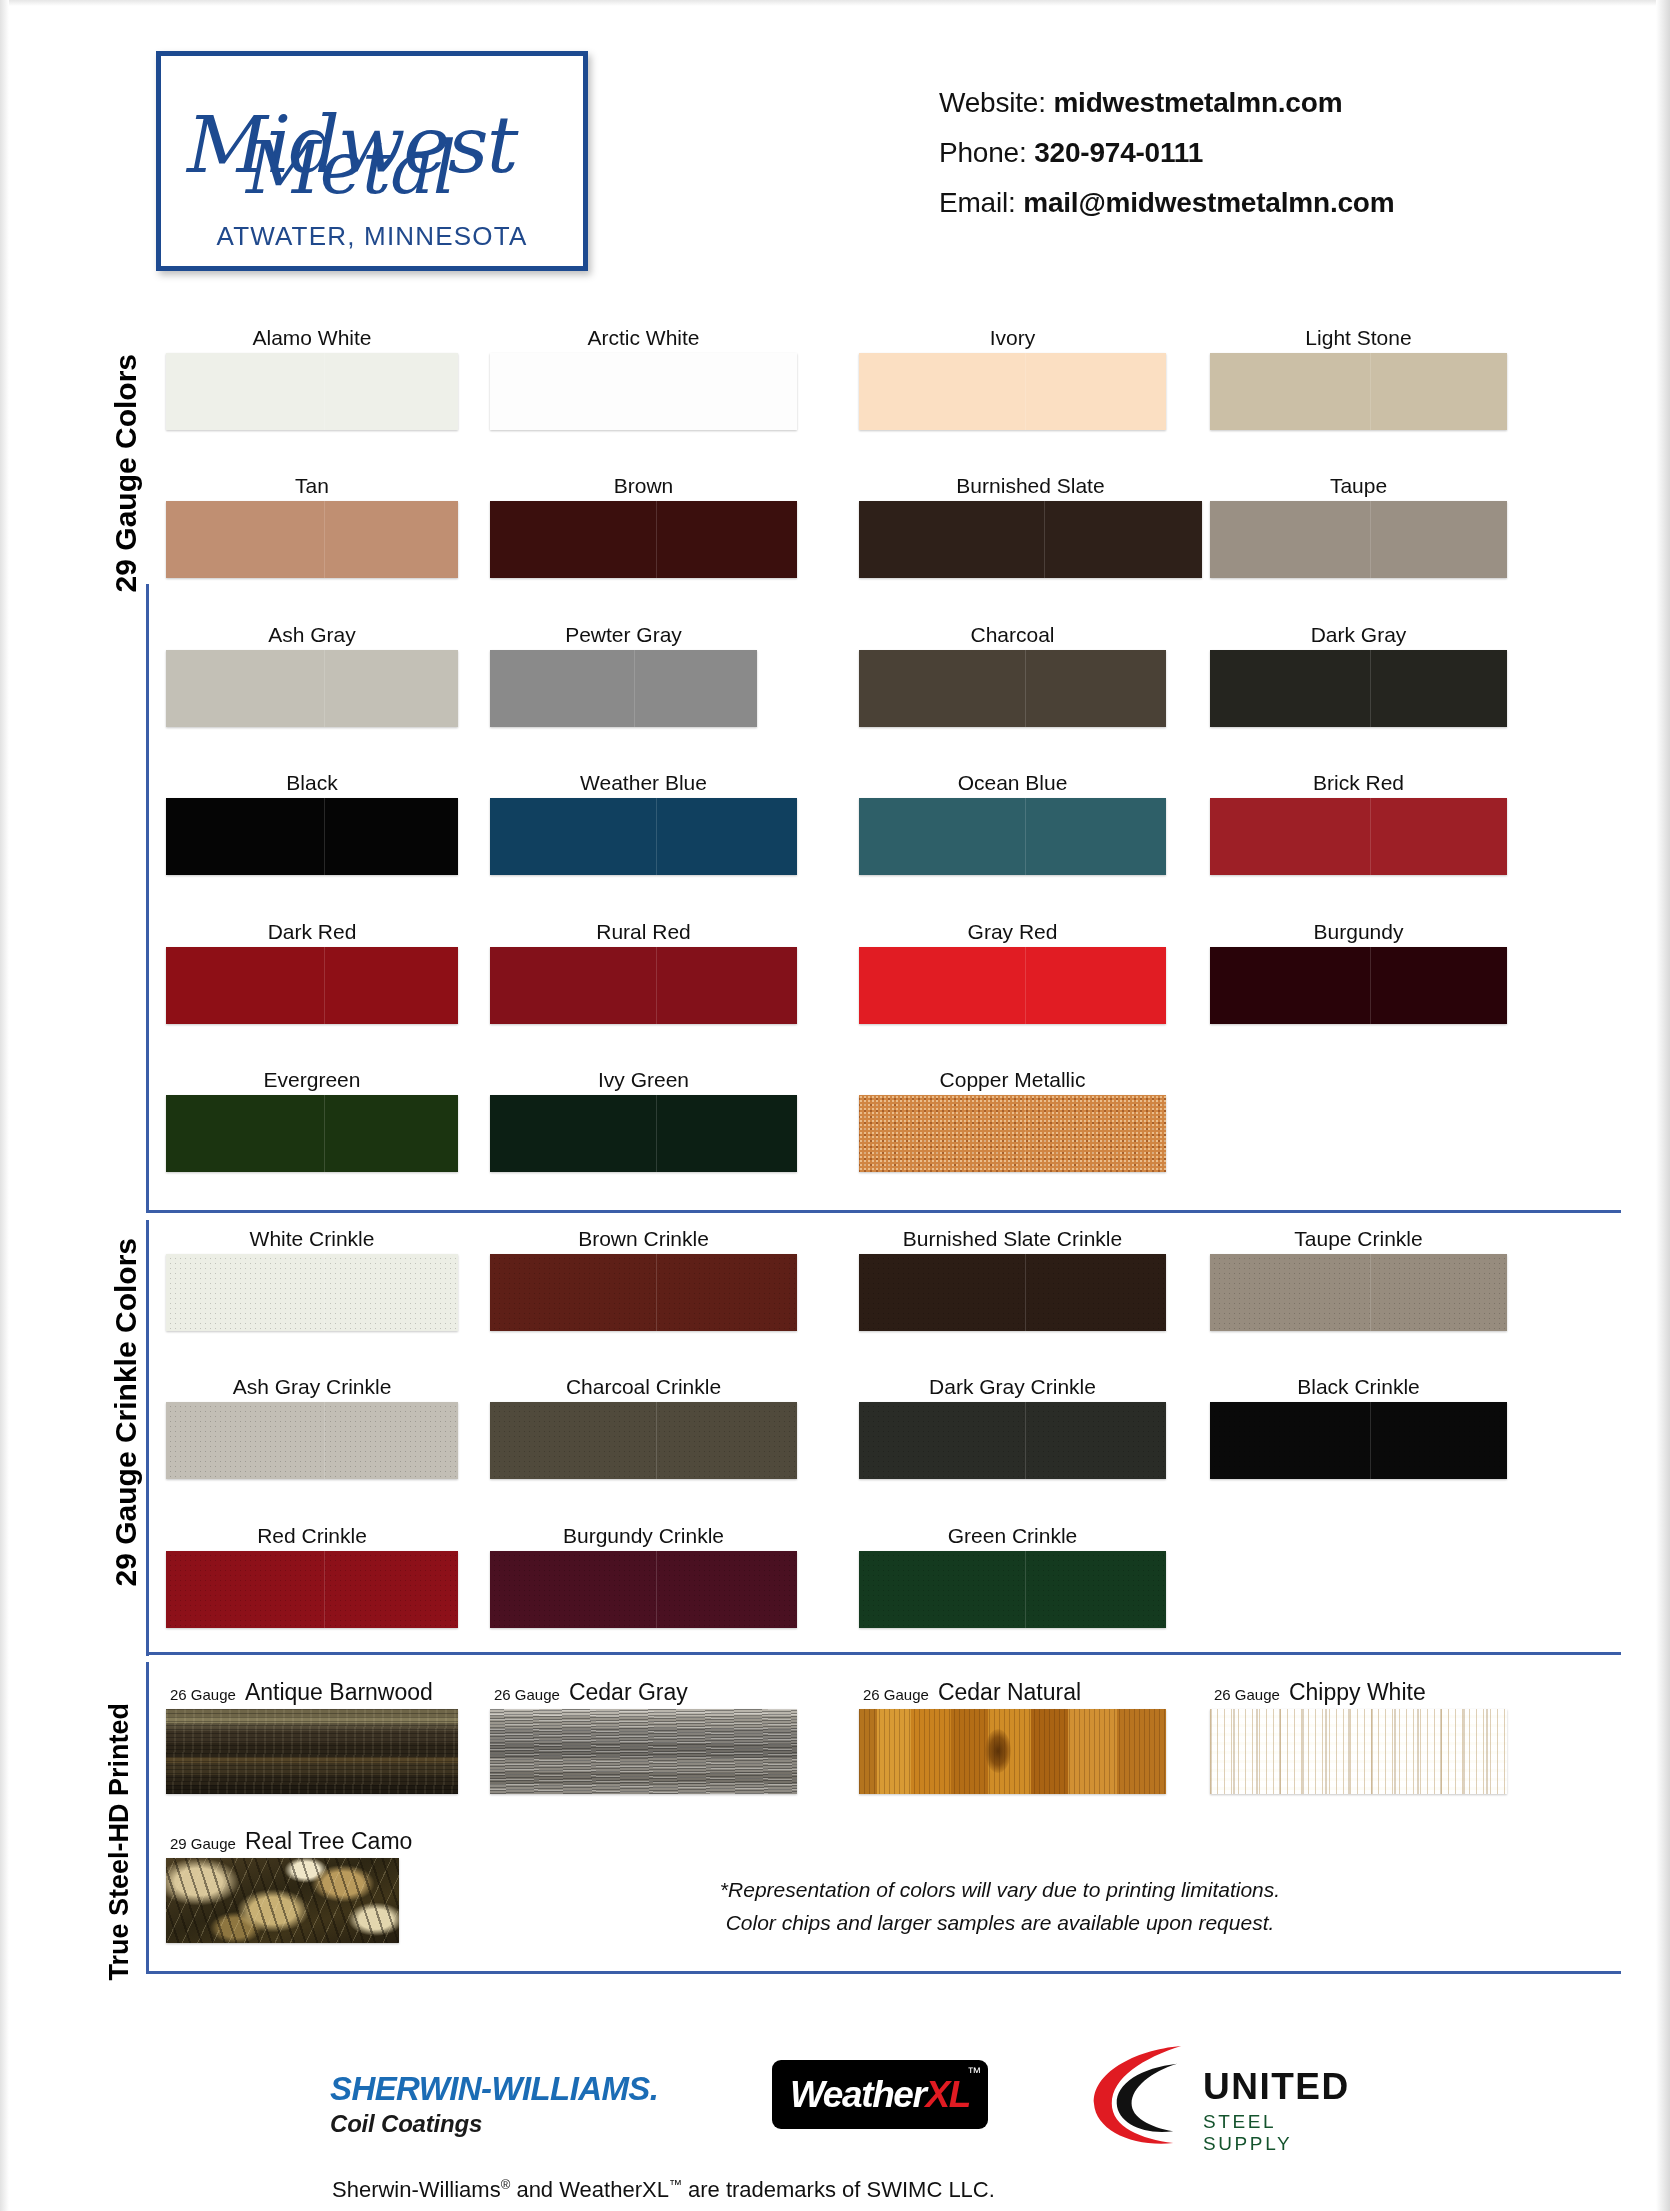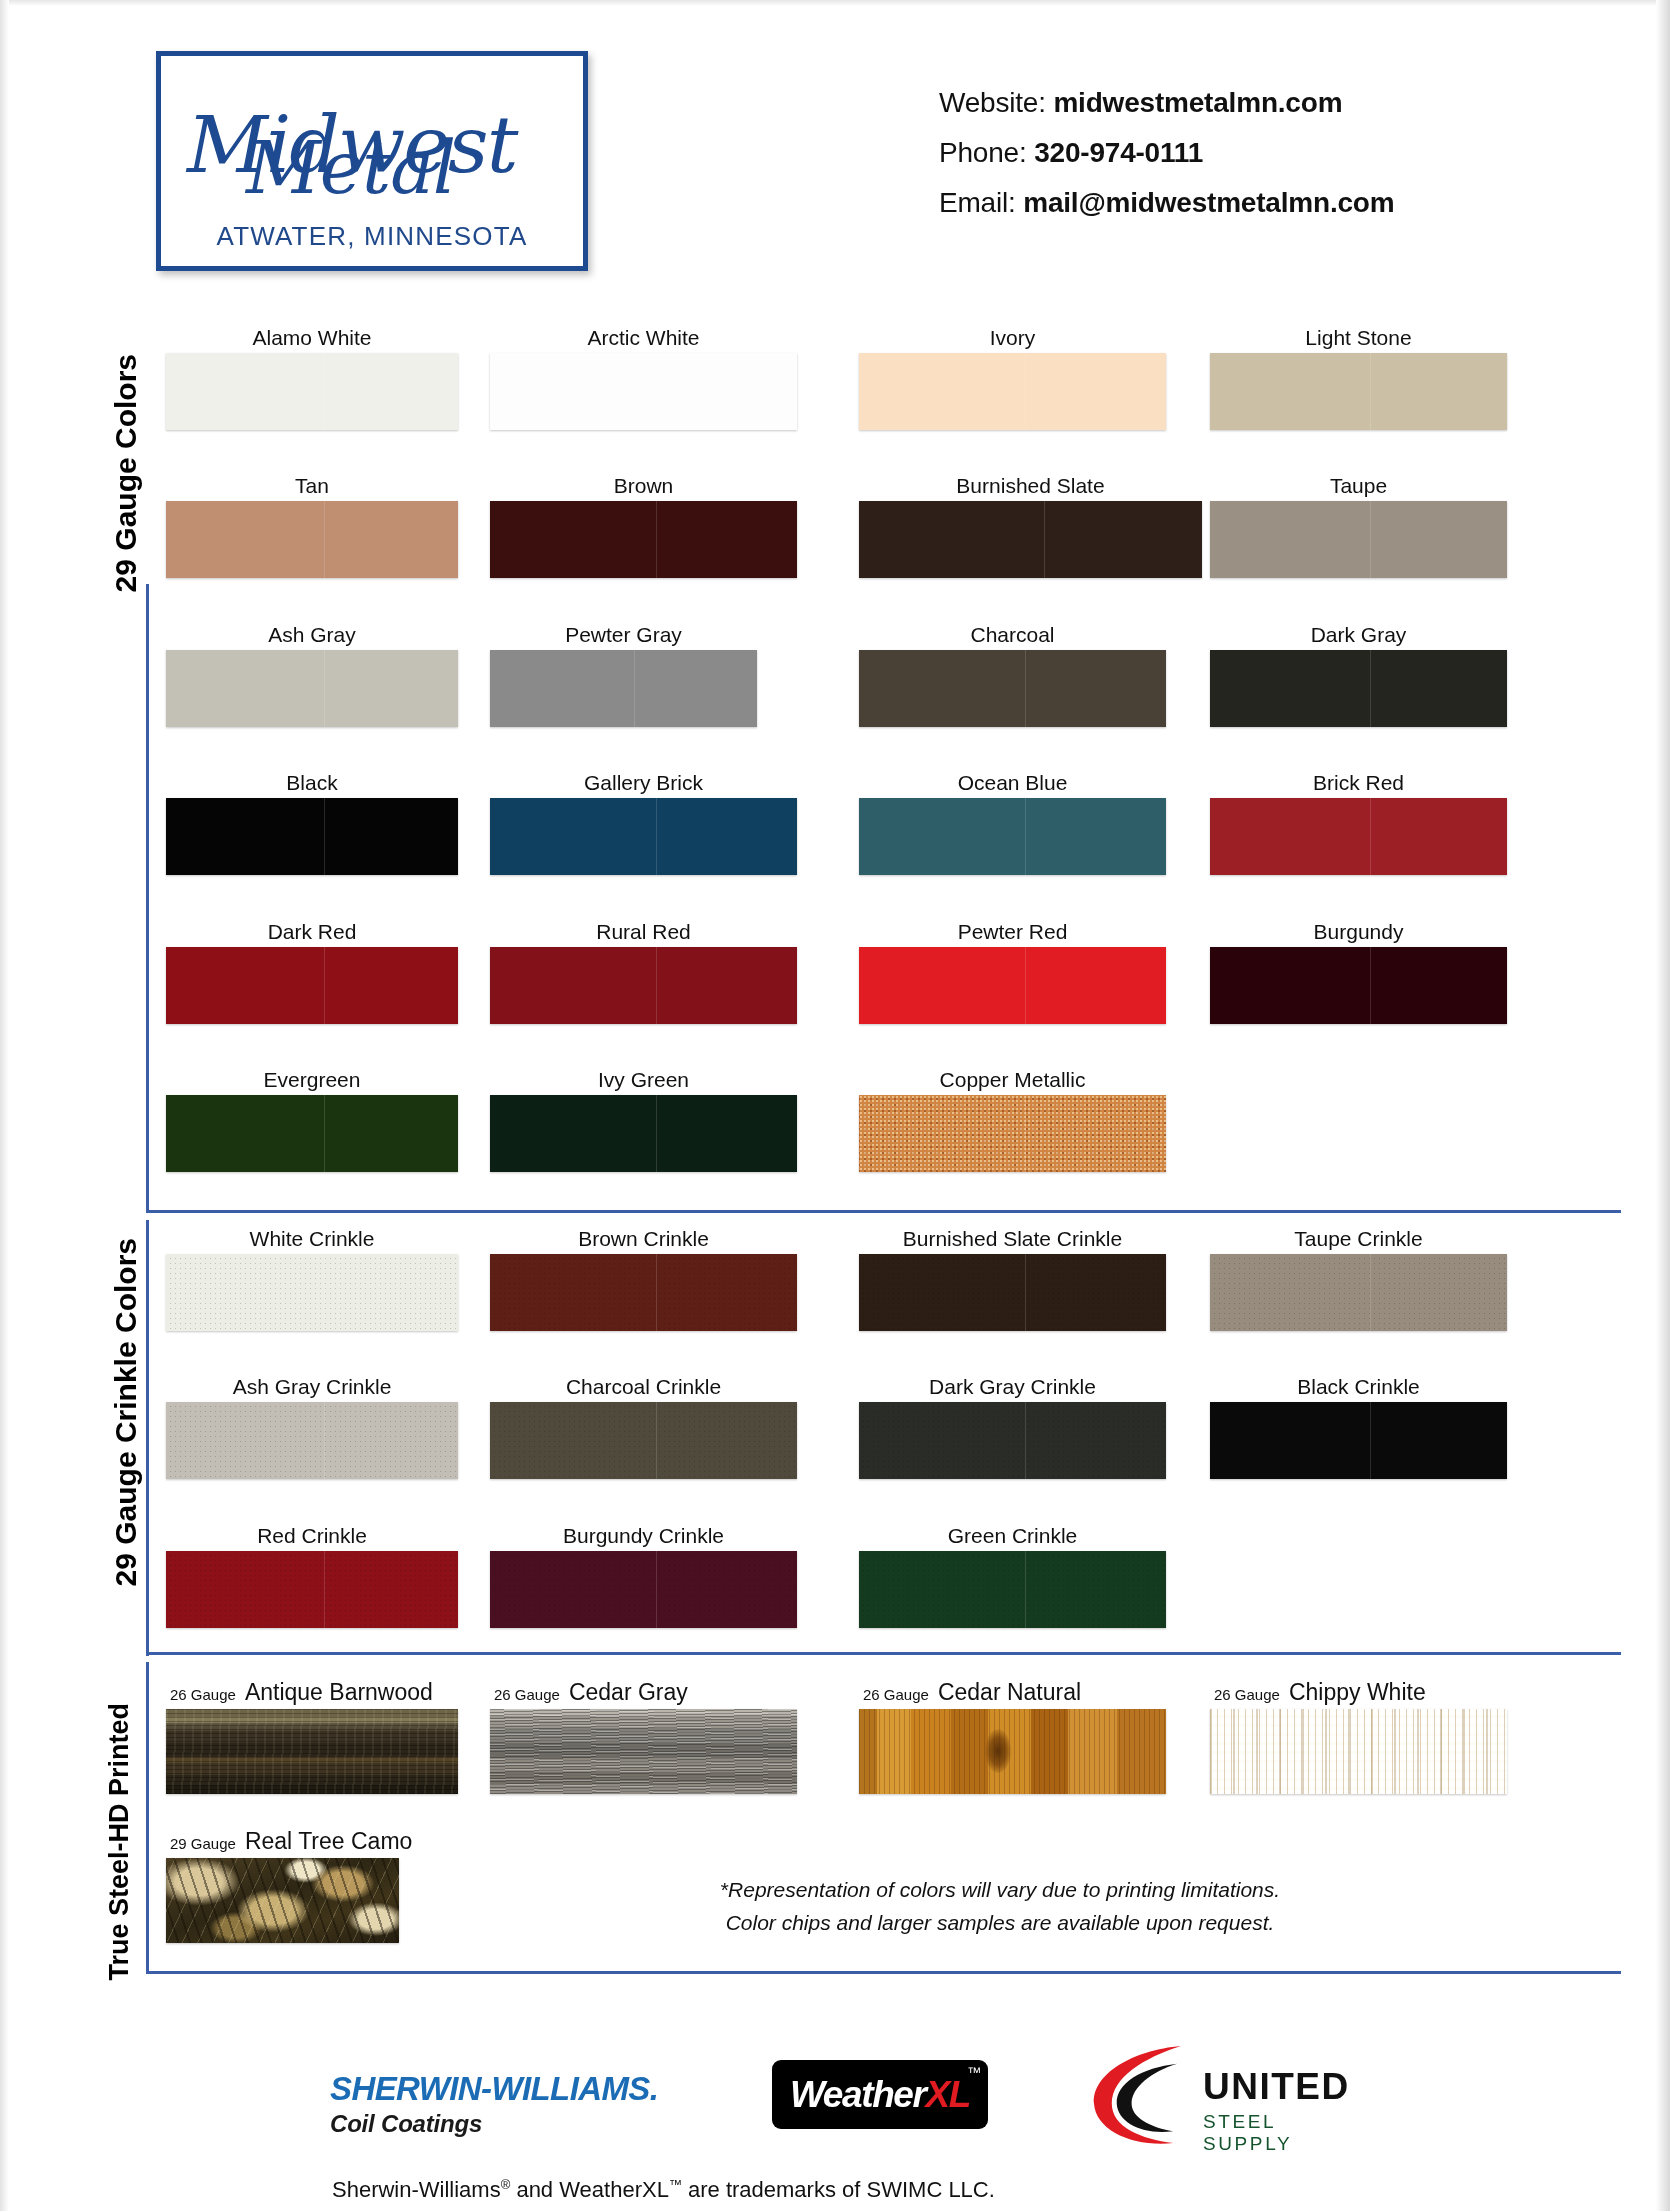--- a/index.html
+++ b/index.html
@@ -331,21 +331,21 @@
           <div class="seam" style="left: 54%;"></div>
         </div>
       </div>
       <div class="cell" style="left: 166px; top: 768px; width: 292px;">
         <div class="label">Black</div>
         <div class="chip" style="background: rgb(5, 5, 5);">
           <div class="seam" style="left: 54%;"></div>
         </div>
       </div>
       <div class="cell" style="left: 490px; top: 768px; width: 307px;">
-        <div class="label">Gallery Brick</div>
+        <div class="label">Weather Blue</div>
         <div class="chip" style="background: rgb(16, 64, 95);">
           <div class="seam" style="left: 54%;"></div>
         </div>
       </div>
       <div class="cell" style="left: 859px; top: 768px; width: 307px;">
         <div class="label">Ocean Blue</div>
         <div class="chip" style="background: rgb(46, 95, 104);">
           <div class="seam" style="left: 54%;"></div>
         </div>
       </div>
@@ -361,21 +361,21 @@
           <div class="seam" style="left: 54%;"></div>
         </div>
       </div>
       <div class="cell" style="left: 490px; top: 917px; width: 307px;">
         <div class="label">Rural Red</div>
         <div class="chip" style="background: rgb(131, 17, 26);">
           <div class="seam" style="left: 54%;"></div>
         </div>
       </div>
       <div class="cell" style="left: 859px; top: 917px; width: 307px;">
-        <div class="label">Pewter Red</div>
+        <div class="label">Gray Red</div>
         <div class="chip" style="background: rgb(225, 28, 35);">
           <div class="seam" style="left: 54%;"></div>
         </div>
       </div>
       <div class="cell" style="left: 1210px; top: 917px; width: 297px;">
         <div class="label">Burgundy</div>
         <div class="chip" style="background: rgb(41, 3, 9);">
           <div class="seam" style="left: 54%;"></div>
         </div>
       </div>

